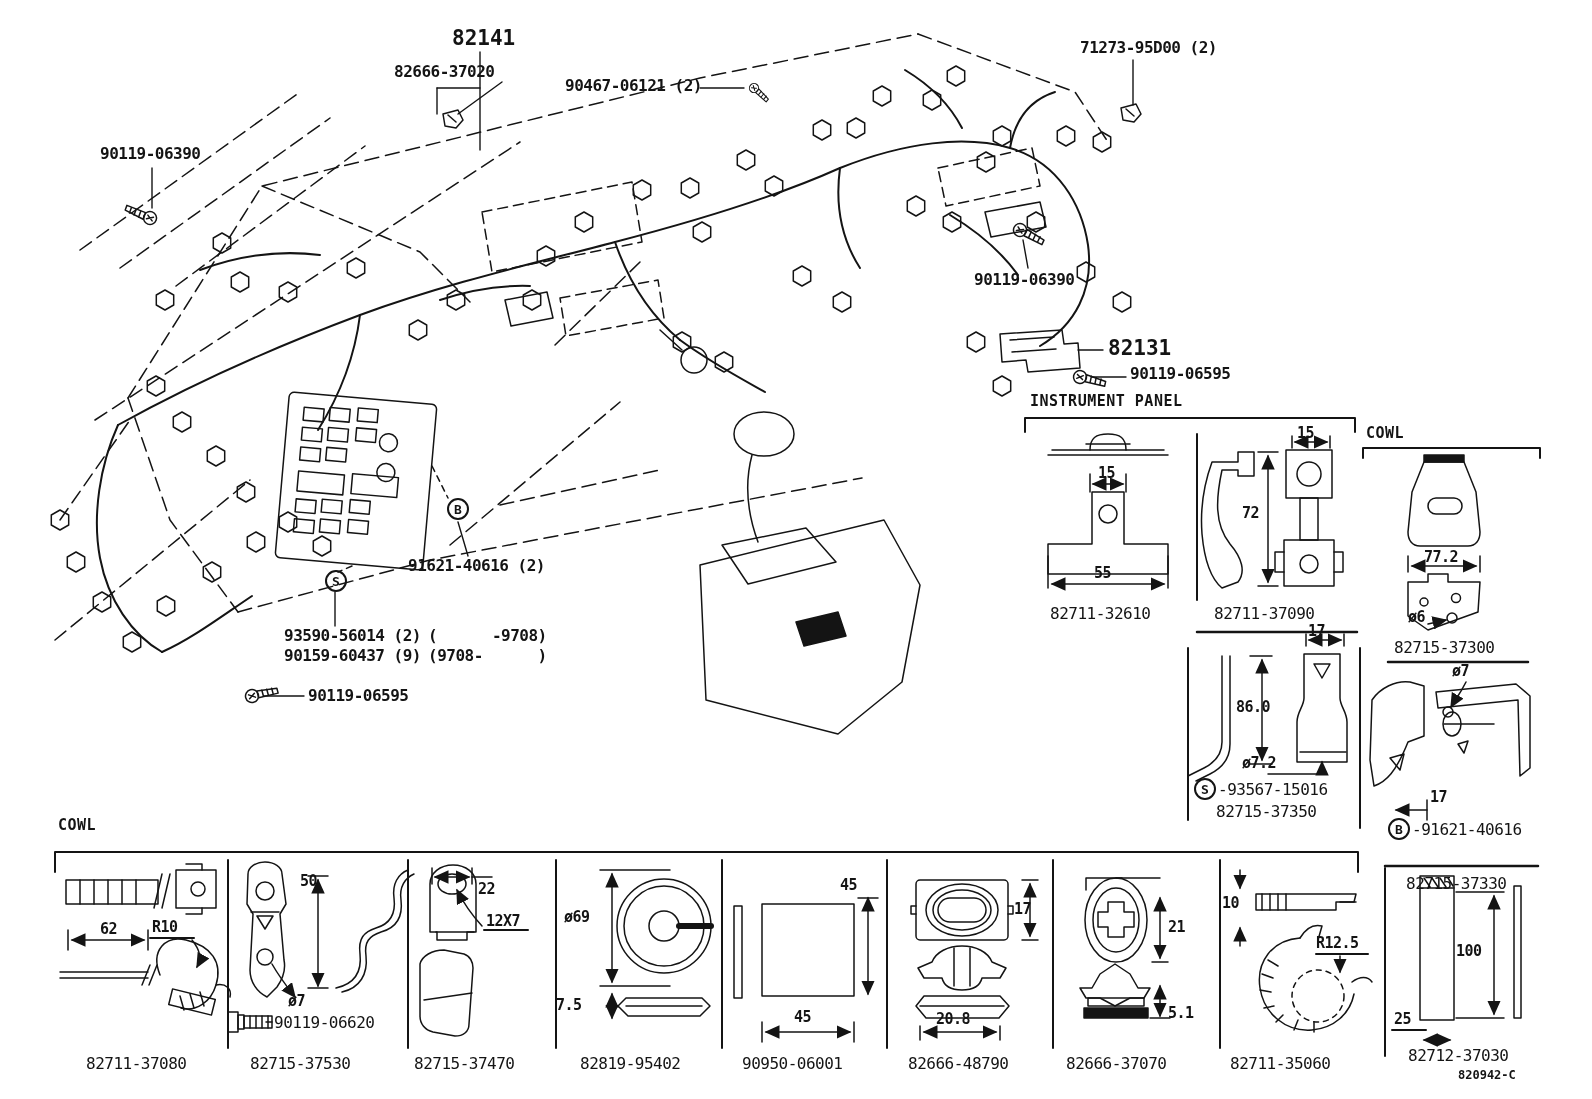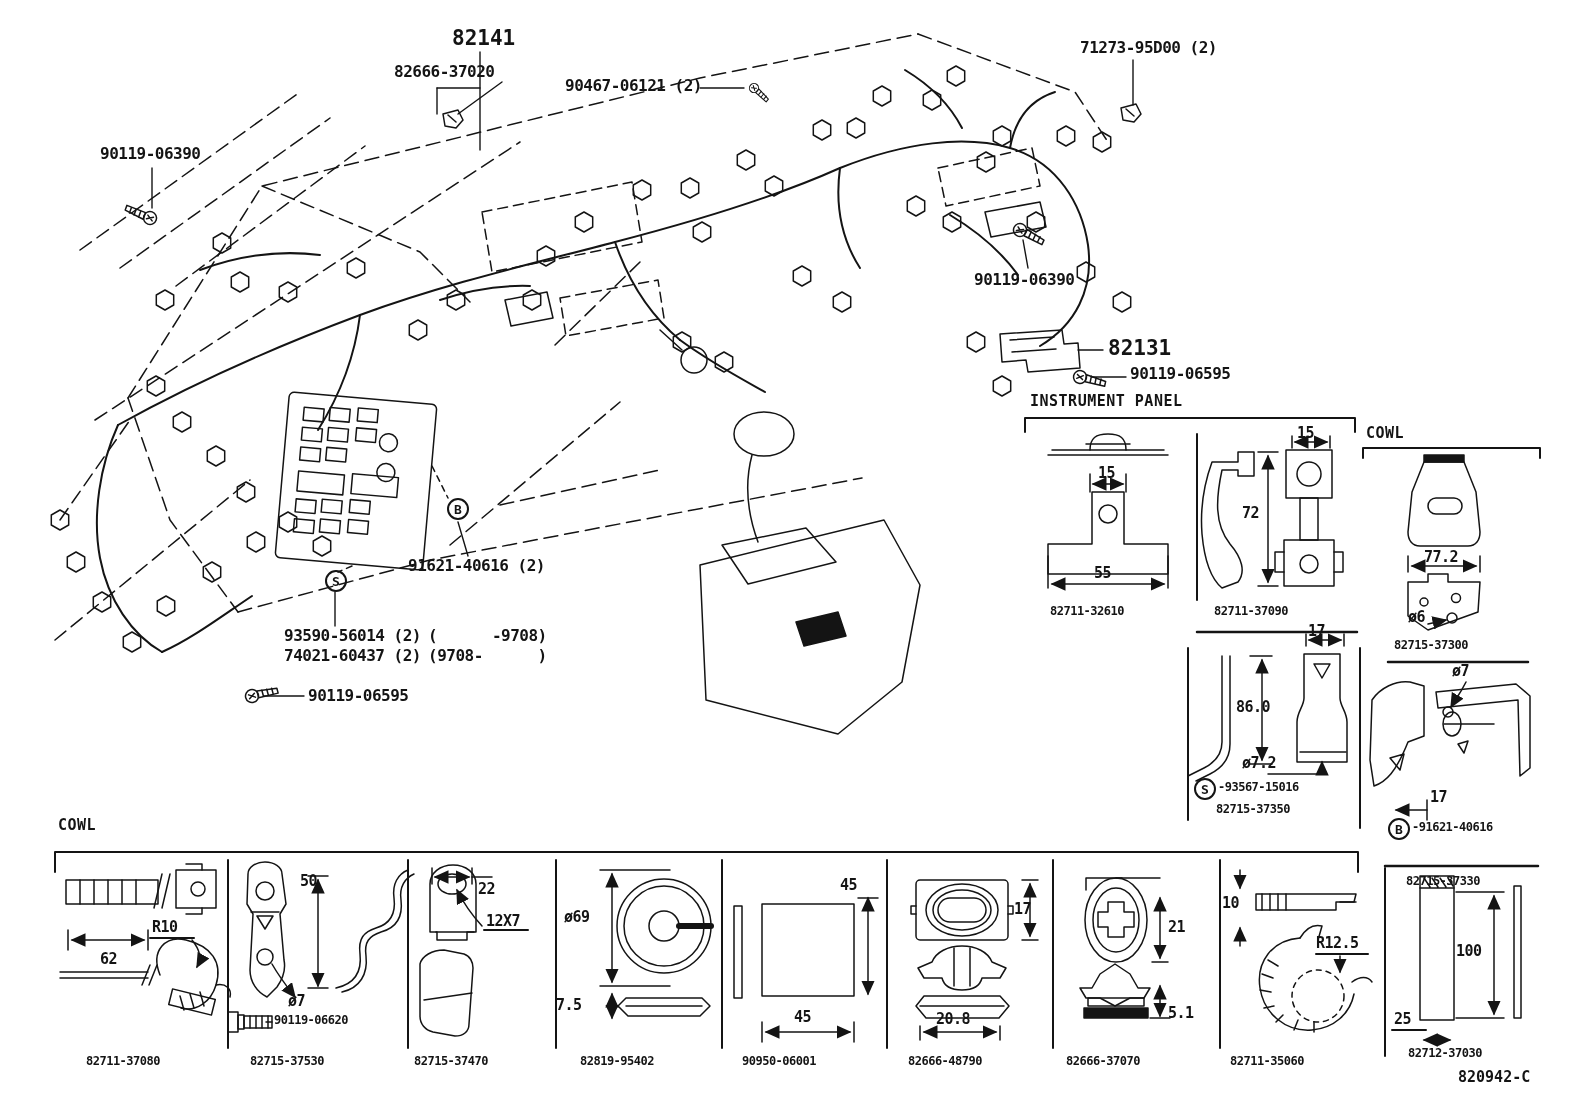--- a/index.html
+++ b/index.html
@@ -2,25 +2,25 @@
 <html><head>
 <meta charset="utf-8">
 <style>
   html,body{margin:0;padding:0;background:#ffffff;}
   .canvas{position:relative;width:1592px;height:1099px;background:#fff;overflow:hidden;
           font-family:"DejaVu Sans Mono","Liberation Mono",monospace;color:#141414;}
   svg.art{position:absolute;left:0;top:0;}
   .lbl{position:absolute;font-size:16px;font-weight:700;letter-spacing:-0.5px;white-space:pre;}
   .lbl.big{font-size:21px;letter-spacing:0;}
   .hdr{position:absolute;font-size:15px;font-weight:700;letter-spacing:0.5px;white-space:nowrap;}
-  .partnum{position:absolute;font-size:12px;font-weight:700;letter-spacing:-0.5px;white-space:nowrap;}
+  .partnum{position:absolute;font-size:16px;font-weight:400;letter-spacing:-0.5px;white-space:nowrap;}
   .dim{position:absolute;font-size:15px;font-weight:700;letter-spacing:-0.5px;white-space:nowrap;}
   .circ{position:absolute;width:22px;height:22px;border:2px solid #141414;border-radius:50%;
         display:flex;align-items:center;justify-content:center;font-size:13px;font-weight:700;box-sizing:border-box;}
-  .docnum{position:absolute;font-size:15px;font-weight:700;letter-spacing:0;}
+  .docnum{position:absolute;font-size:12px;font-weight:700;letter-spacing:0;}
 </style>
 </head>
 <body>
 
 <div class="canvas">
 
 <svg class="art" width="1592" height="1099" viewBox="0 0 1592 1099" fill="none" stroke="#141414" stroke-width="1.5" stroke-linecap="round" stroke-linejoin="round">
   <defs>
     <marker id="ar" markerWidth="11" markerHeight="9" refX="9" refY="4.5" orient="auto-start-reverse">
       <path d="M0,0 L10,4.5 L0,9 Z" fill="#141414" stroke="none"></path>
@@ -422,21 +422,21 @@
 <div class="lbl big" style="left:452px;top:26px;">82141</div>
 <div class="lbl" style="left:394px;top:62px;">82666-37020</div>
 <div class="lbl" style="left:565px;top:76px;">90467-06121 (2)</div>
 <div class="lbl" style="left:1080px;top:38px;">71273-95D00 (2)</div>
 <div class="lbl" style="left:100px;top:144px;">90119-06390</div>
 <div class="lbl" style="left:974px;top:270px;">90119-06390</div>
 <div class="lbl big" style="left:1108px;top:336px;">82131</div>
 <div class="lbl" style="left:1130px;top:364px;">90119-06595</div>
 <div class="lbl" style="left:408px;top:556px;">91621-40616 (2)</div>
 <div class="lbl" style="left:284px;top:626px;">93590-56014 (2)</div>
-<div class="lbl" style="left:284px;top:646px;">74021-60437 (2)</div>
+<div class="lbl" style="left:284px;top:646px;">90159-60437 (9)</div>
 <div class="lbl" style="left:428px;top:626px;">(      -9708)</div>
 <div class="lbl" style="left:428px;top:646px;">(9708-      )</div>
 <div class="lbl" style="left:308px;top:686px;">90119-06595</div>
 
 <div class="circ" style="left:447px;top:498px;">B</div>
 <div class="circ" style="left:325px;top:570px;">S</div>
 
 <div class="hdr" style="left:1030px;top:392px;">INSTRUMENT PANEL</div>
 <div class="dim" style="left:1098px;top:464px;">15</div>
 <div class="dim" style="left:1094px;top:564px;">55</div>
@@ -459,21 +459,21 @@
 <div class="partnum" style="left:1394px;top:638px;">82715-37300</div>
 
 <div class="dim" style="left:1452px;top:662px;">ø7</div>
 <div class="dim" style="left:1430px;top:788px;">17</div>
 <div class="circ" style="left:1388px;top:818px;">B</div>
 <div class="partnum" style="left:1412px;top:820px;">-91621-40616</div>
 <div class="partnum" style="left:1406px;top:842px;margin-top:32px;">82715-37330</div>
 
 <div class="hdr" style="left:58px;top:816px;">COWL</div>
 
-<div class="dim" style="left:100px;top:920px;margin-top:30px;">62</div>
+<div class="dim" style="left:100px;top:920px;">62</div>
 <div class="dim" style="left:152px;top:918px;">R10</div>
 <div class="partnum" style="left:86px;top:1054px;">82711-37080</div>
 
 <div class="dim" style="left:300px;top:872px;">50</div>
 <div class="dim" style="left:288px;top:992px;">ø7</div>
 <div class="partnum" style="left:274px;top:1013px;">90119-06620</div>
 <div class="partnum" style="left:250px;top:1054px;">82715-37530</div>
 
 <div class="dim" style="left:478px;top:880px;">22</div>
 <div class="dim" style="left:486px;top:912px;">12X7</div>

